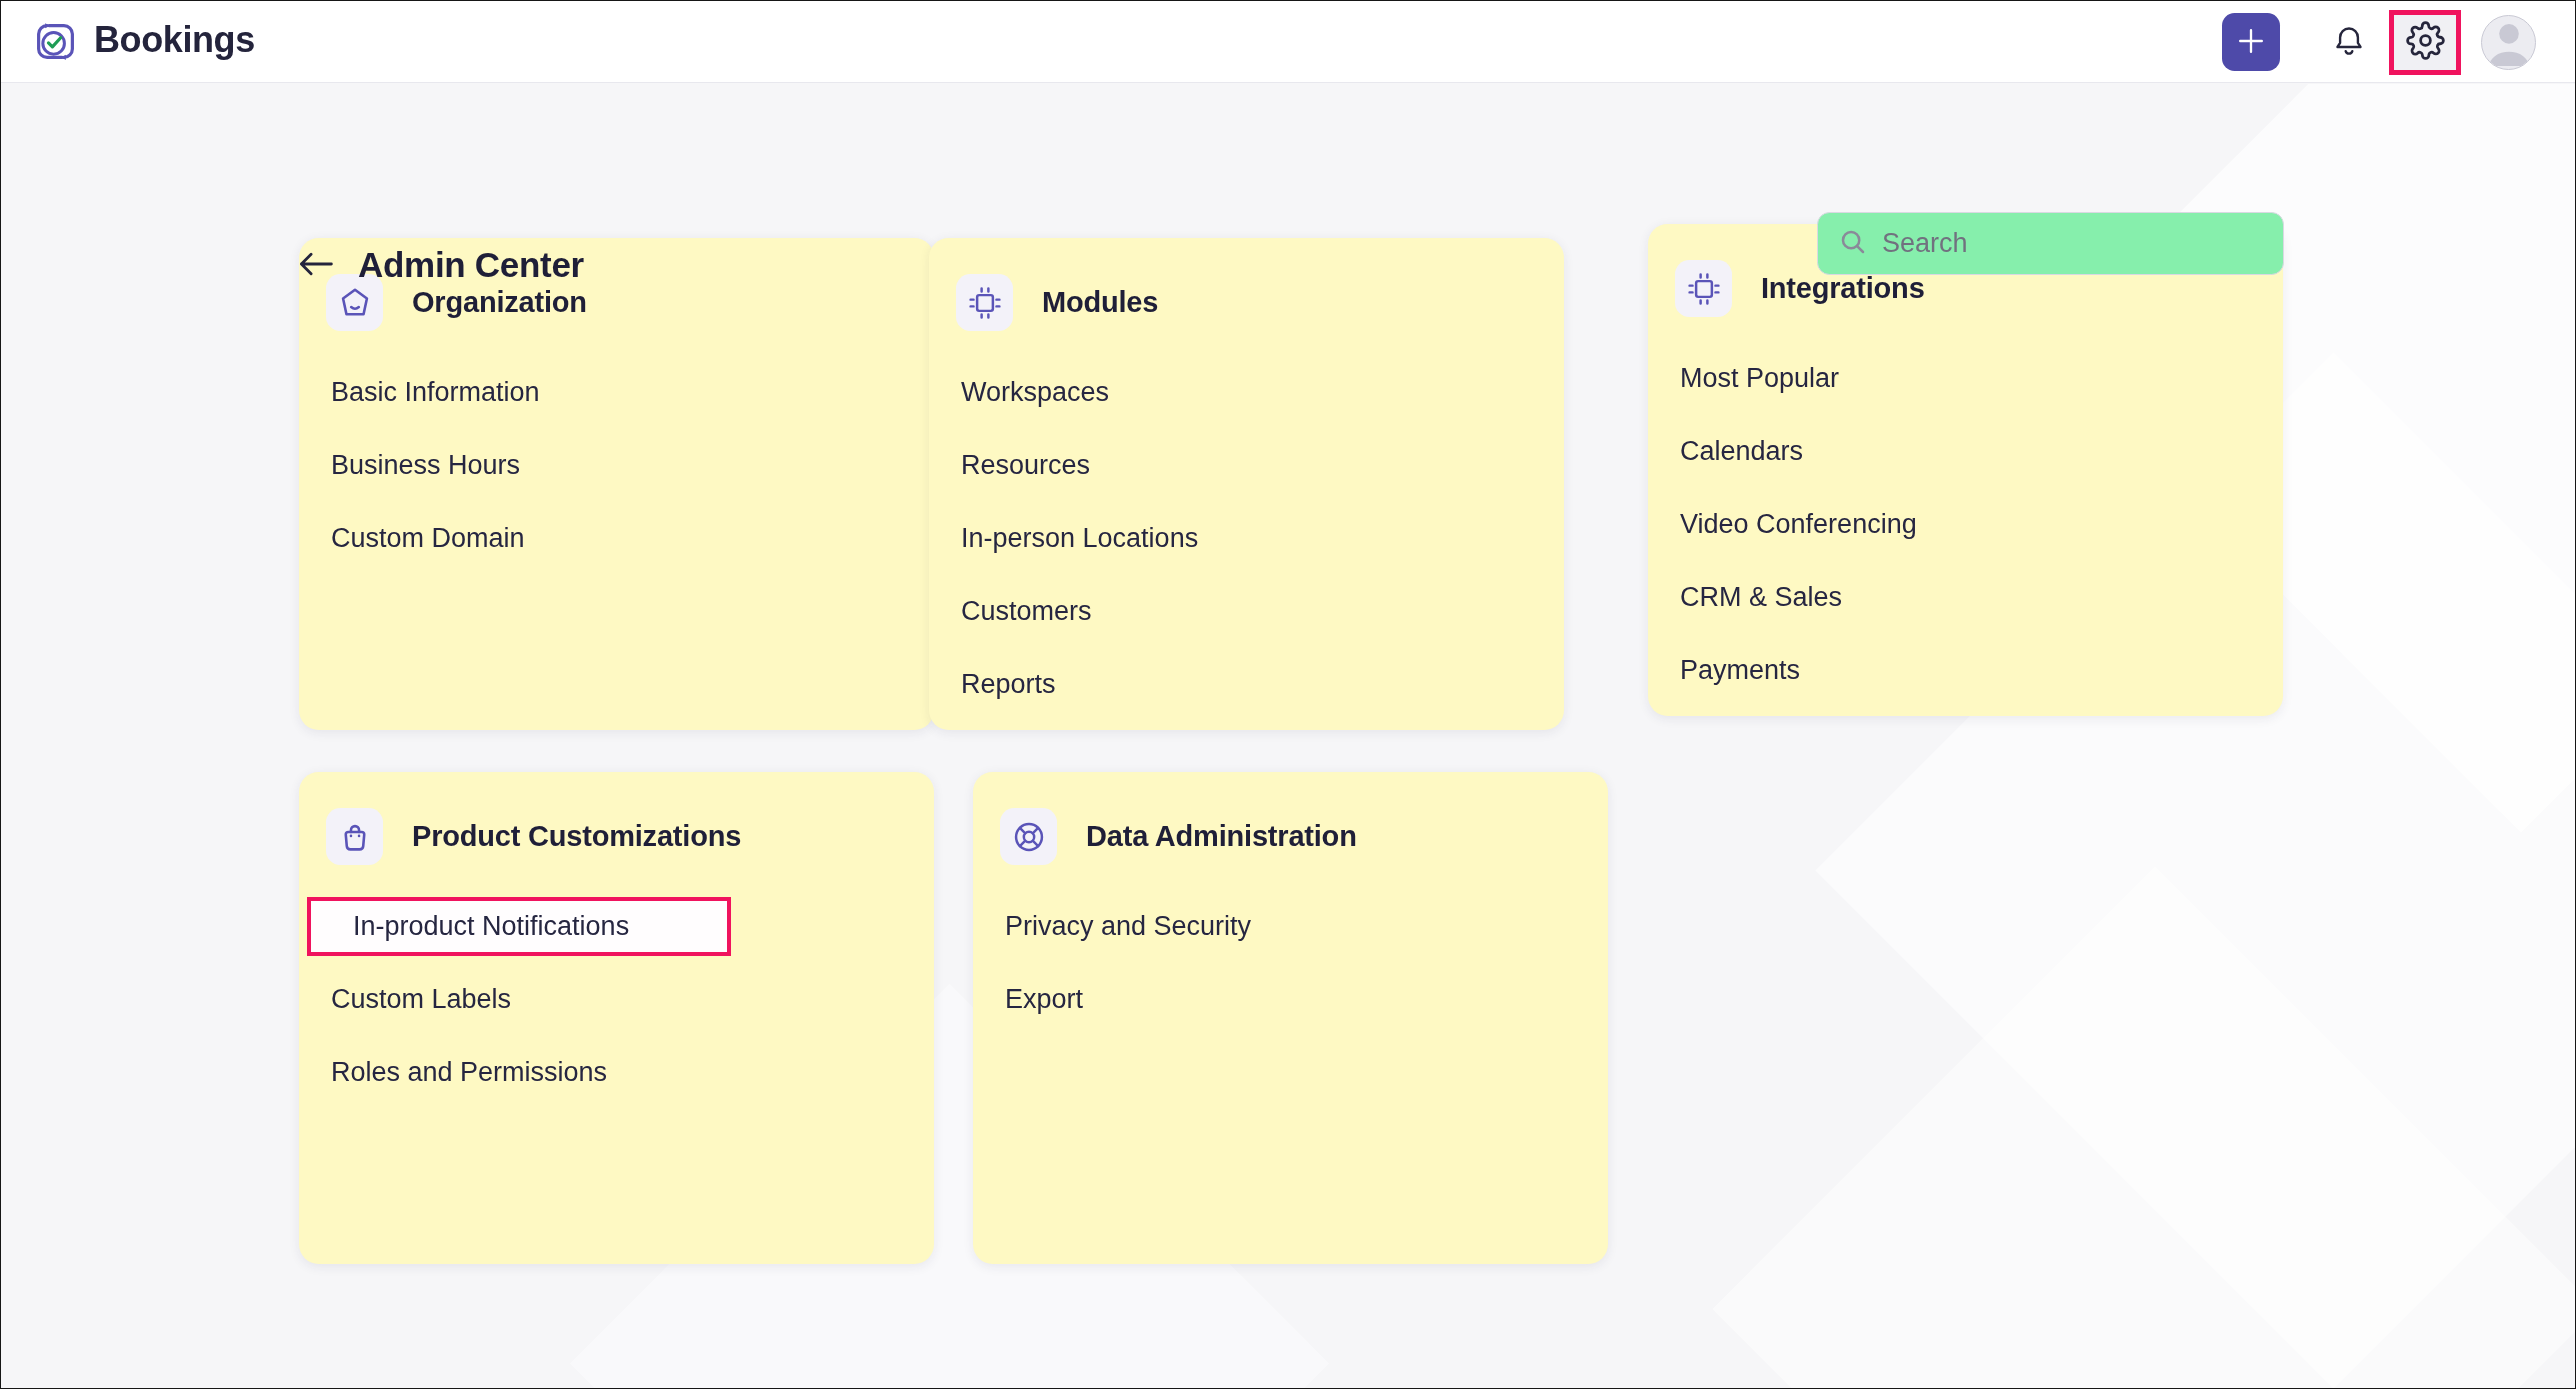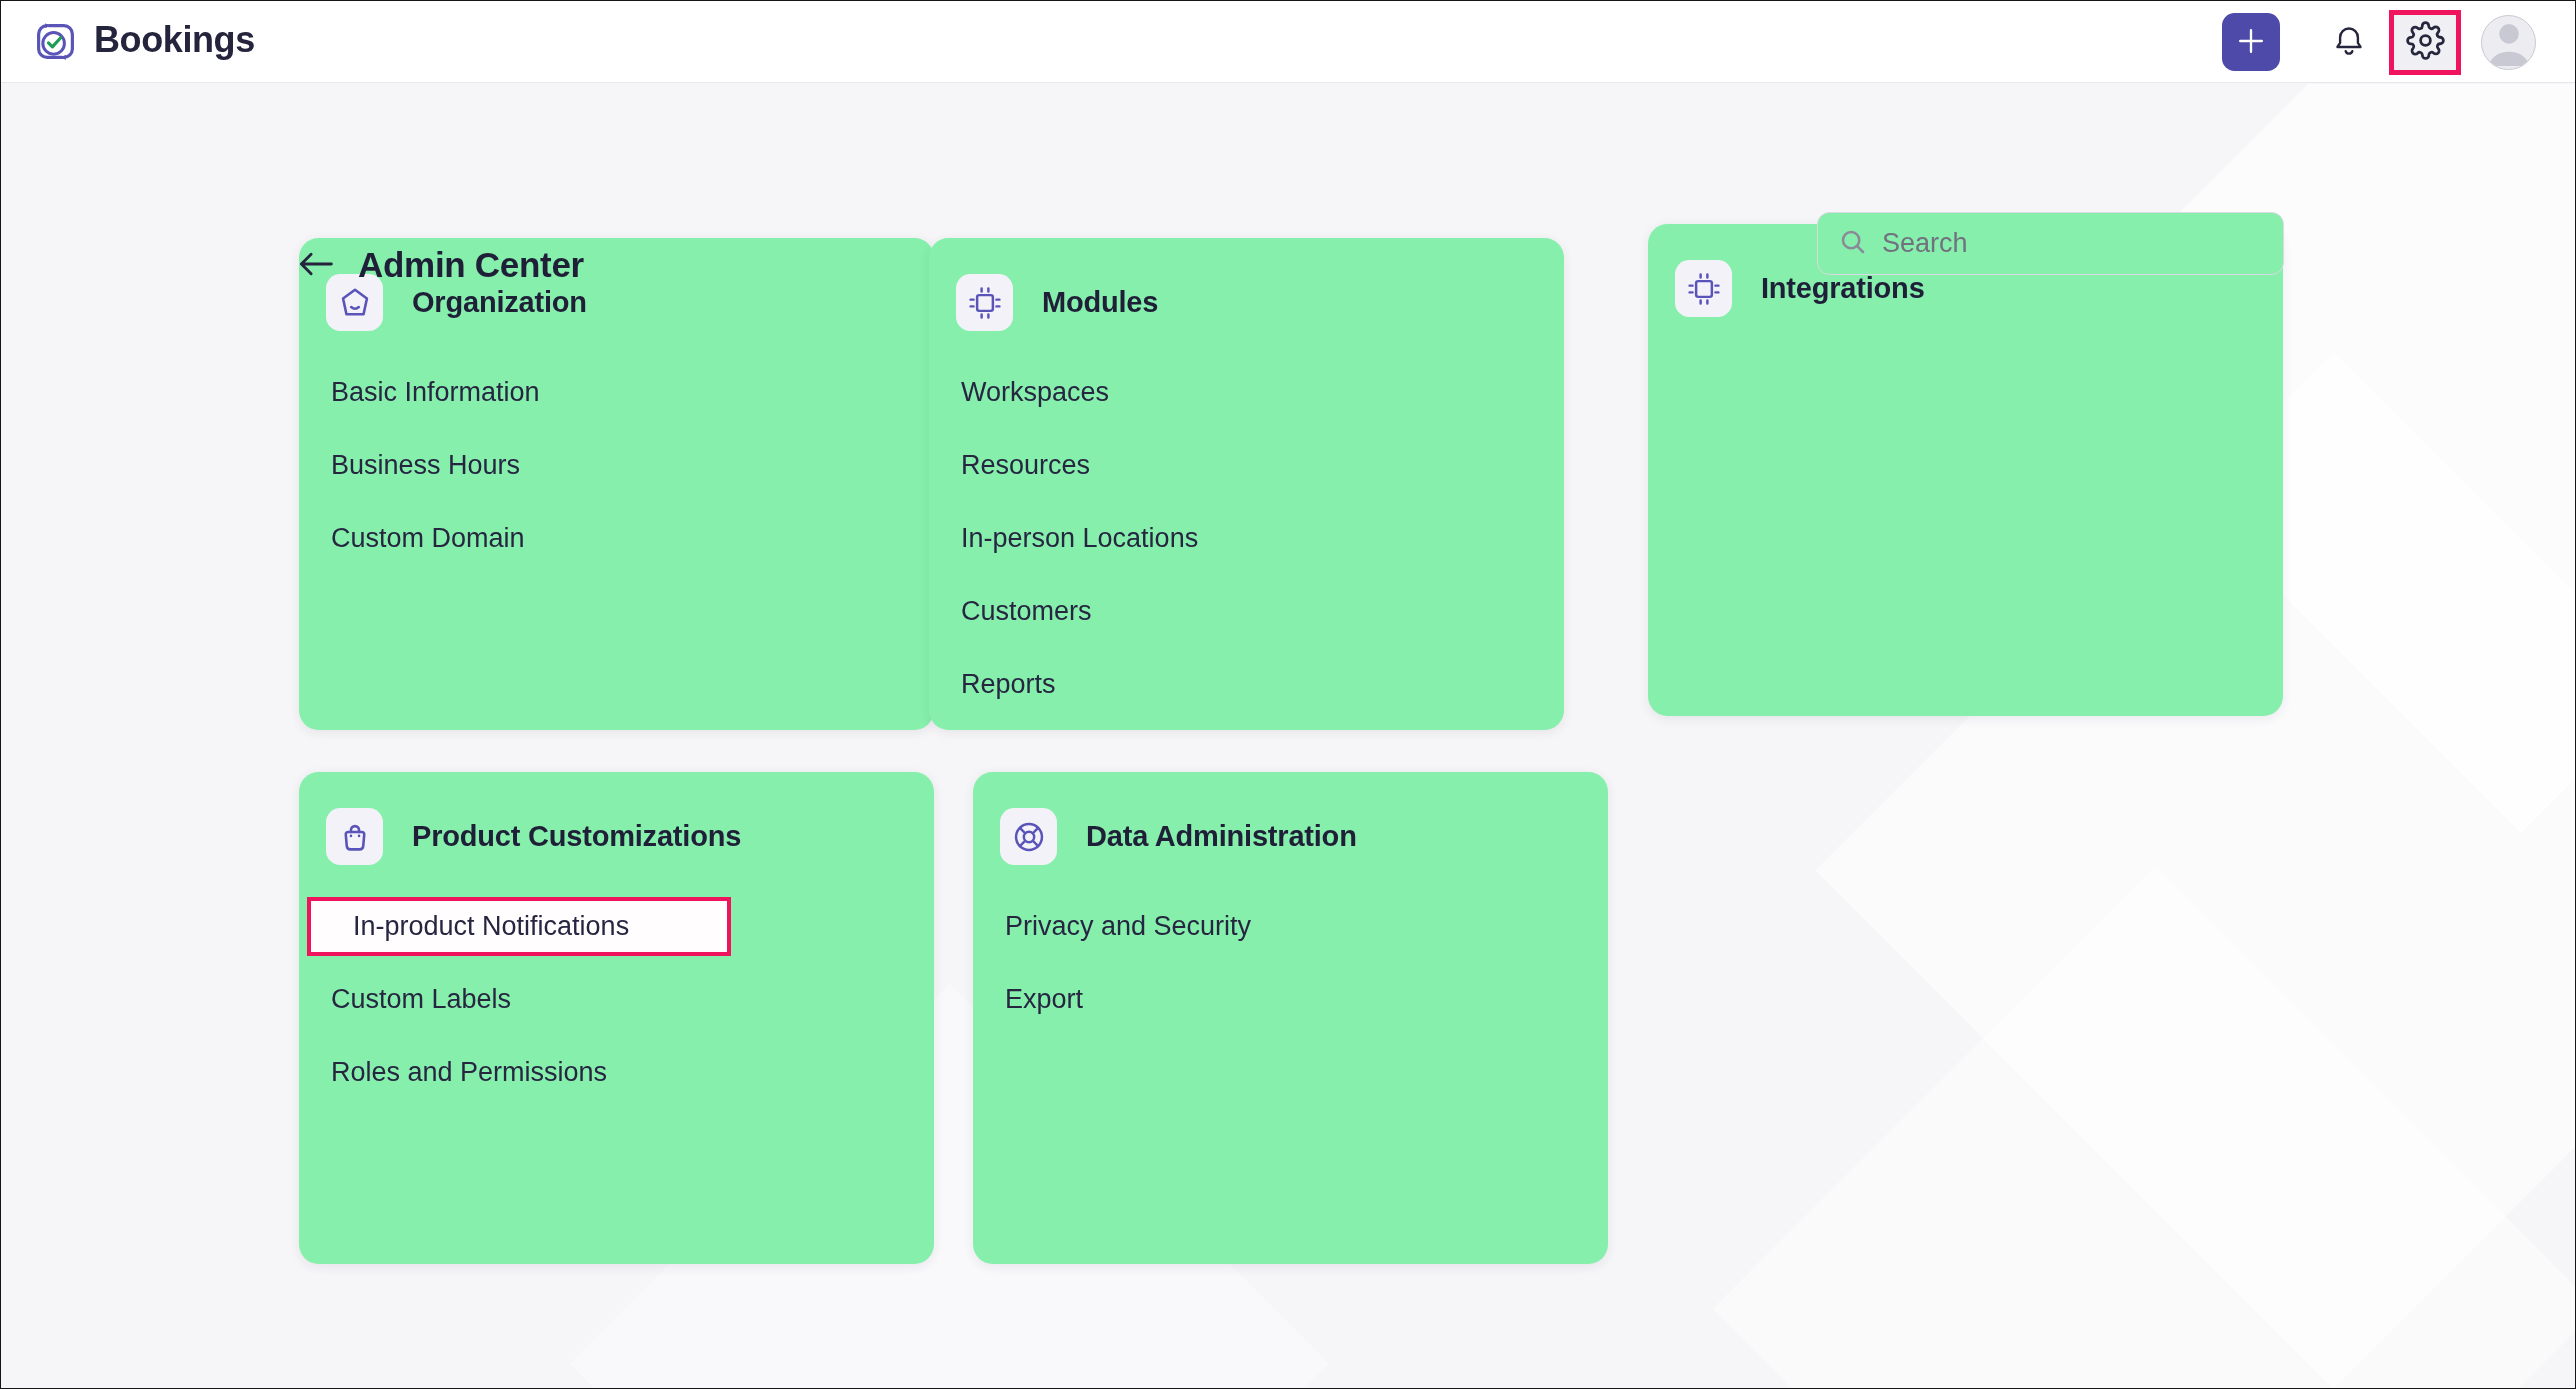--- a/index.html
+++ b/index.html
@@ -53,21 +53,21 @@
     display:flex; align-items:center; padding:0 19.7px; gap:14.3px; z-index:2;
   }
   .search-box input {
     border:none; outline:none; flex:1; font-size:27px; color:#3a3a50;
     font-family:"Liberation Sans", sans-serif; background:transparent;
   }
   .search-box input::placeholder { color:#71717f; }
 
   
   .card {
-    position:absolute; width:635px; height:492px; background:#86efac;
+    position:absolute; width:635px; height:492px; background:#fef9c3;
     border-radius:19.7px; box-shadow:0 2.7px 10.7px rgba(40,40,80,.08);
     z-index:1;
   }
   .pos-0 { left:298px; top:154px; }
   .pos-1 { left:928px; top:154px; }
   .pos-2 { left:1647px; top:140px; }
   .pos-3 { left:298px; top:688px; }
   .pos-4 { left:972px; top:688px; }
 
   .card-head { position:absolute; left:27px; top:36px; display:flex; align-items:center; gap:29px; }
@@ -209,20 +209,27 @@
       <section class="card pos-2">
         <div class="card-head">
           <div class="icon-tile">
             <svg width="36" height="36" viewBox="0 0 32 32" fill="none">
        <rect x="9" y="9" width="14" height="14" rx="1.8" stroke="#5a54b8" stroke-width="2.2"></rect>
        <path d="M13 3.2 v2.6 M19 3.2 v2.6 M13 26.2 v2.6 M19 26.2 v2.6 M3.2 13 h2.6 M3.2 19 h2.6 M26.2 13 h2.6 M26.2 19 h2.6" stroke="#5a54b8" stroke-width="2.2" stroke-linecap="round"></path>
      </svg>
           </div>
           <h2 class="card-title">Integrations</h2>
         </div>
+        <div class="card-items">
+          <div class="card-item">Most Popular</div>
+          <div class="card-item">Calendars</div>
+          <div class="card-item">Video Conferencing</div>
+          <div class="card-item">CRM &amp; Sales</div>
+          <div class="card-item">Payments</div>
+        </div>
       </section>
       <section class="card pos-3">
         <div class="card-head">
           <div class="icon-tile">
             <svg width="36" height="36" viewBox="0 0 32 32" fill="none">
        <path d="M10 11.5 h12 a2.2 2.2 0 0 1 2.2 2.4 l-0.9 10.2 a3.2 3.2 0 0 1 -3.2 2.9 h-8.2 a3.2 3.2 0 0 1 -3.2 -2.9 l-0.9 -10.2 A2.2 2.2 0 0 1 10 11.5 Z" stroke="#5a54b8" stroke-width="2.3" stroke-linejoin="round"></path>
        <path d="M12.4 11.5 v-1.6 a3.6 3.6 0 0 1 7.2 0 v1.6" stroke="#5a54b8" stroke-width="2.3" stroke-linecap="round"></path>
        <circle cx="12.4" cy="15" r="1.15" fill="#5a54b8"></circle>
        <circle cx="19.6" cy="15" r="1.15" fill="#5a54b8"></circle>
      </svg>

